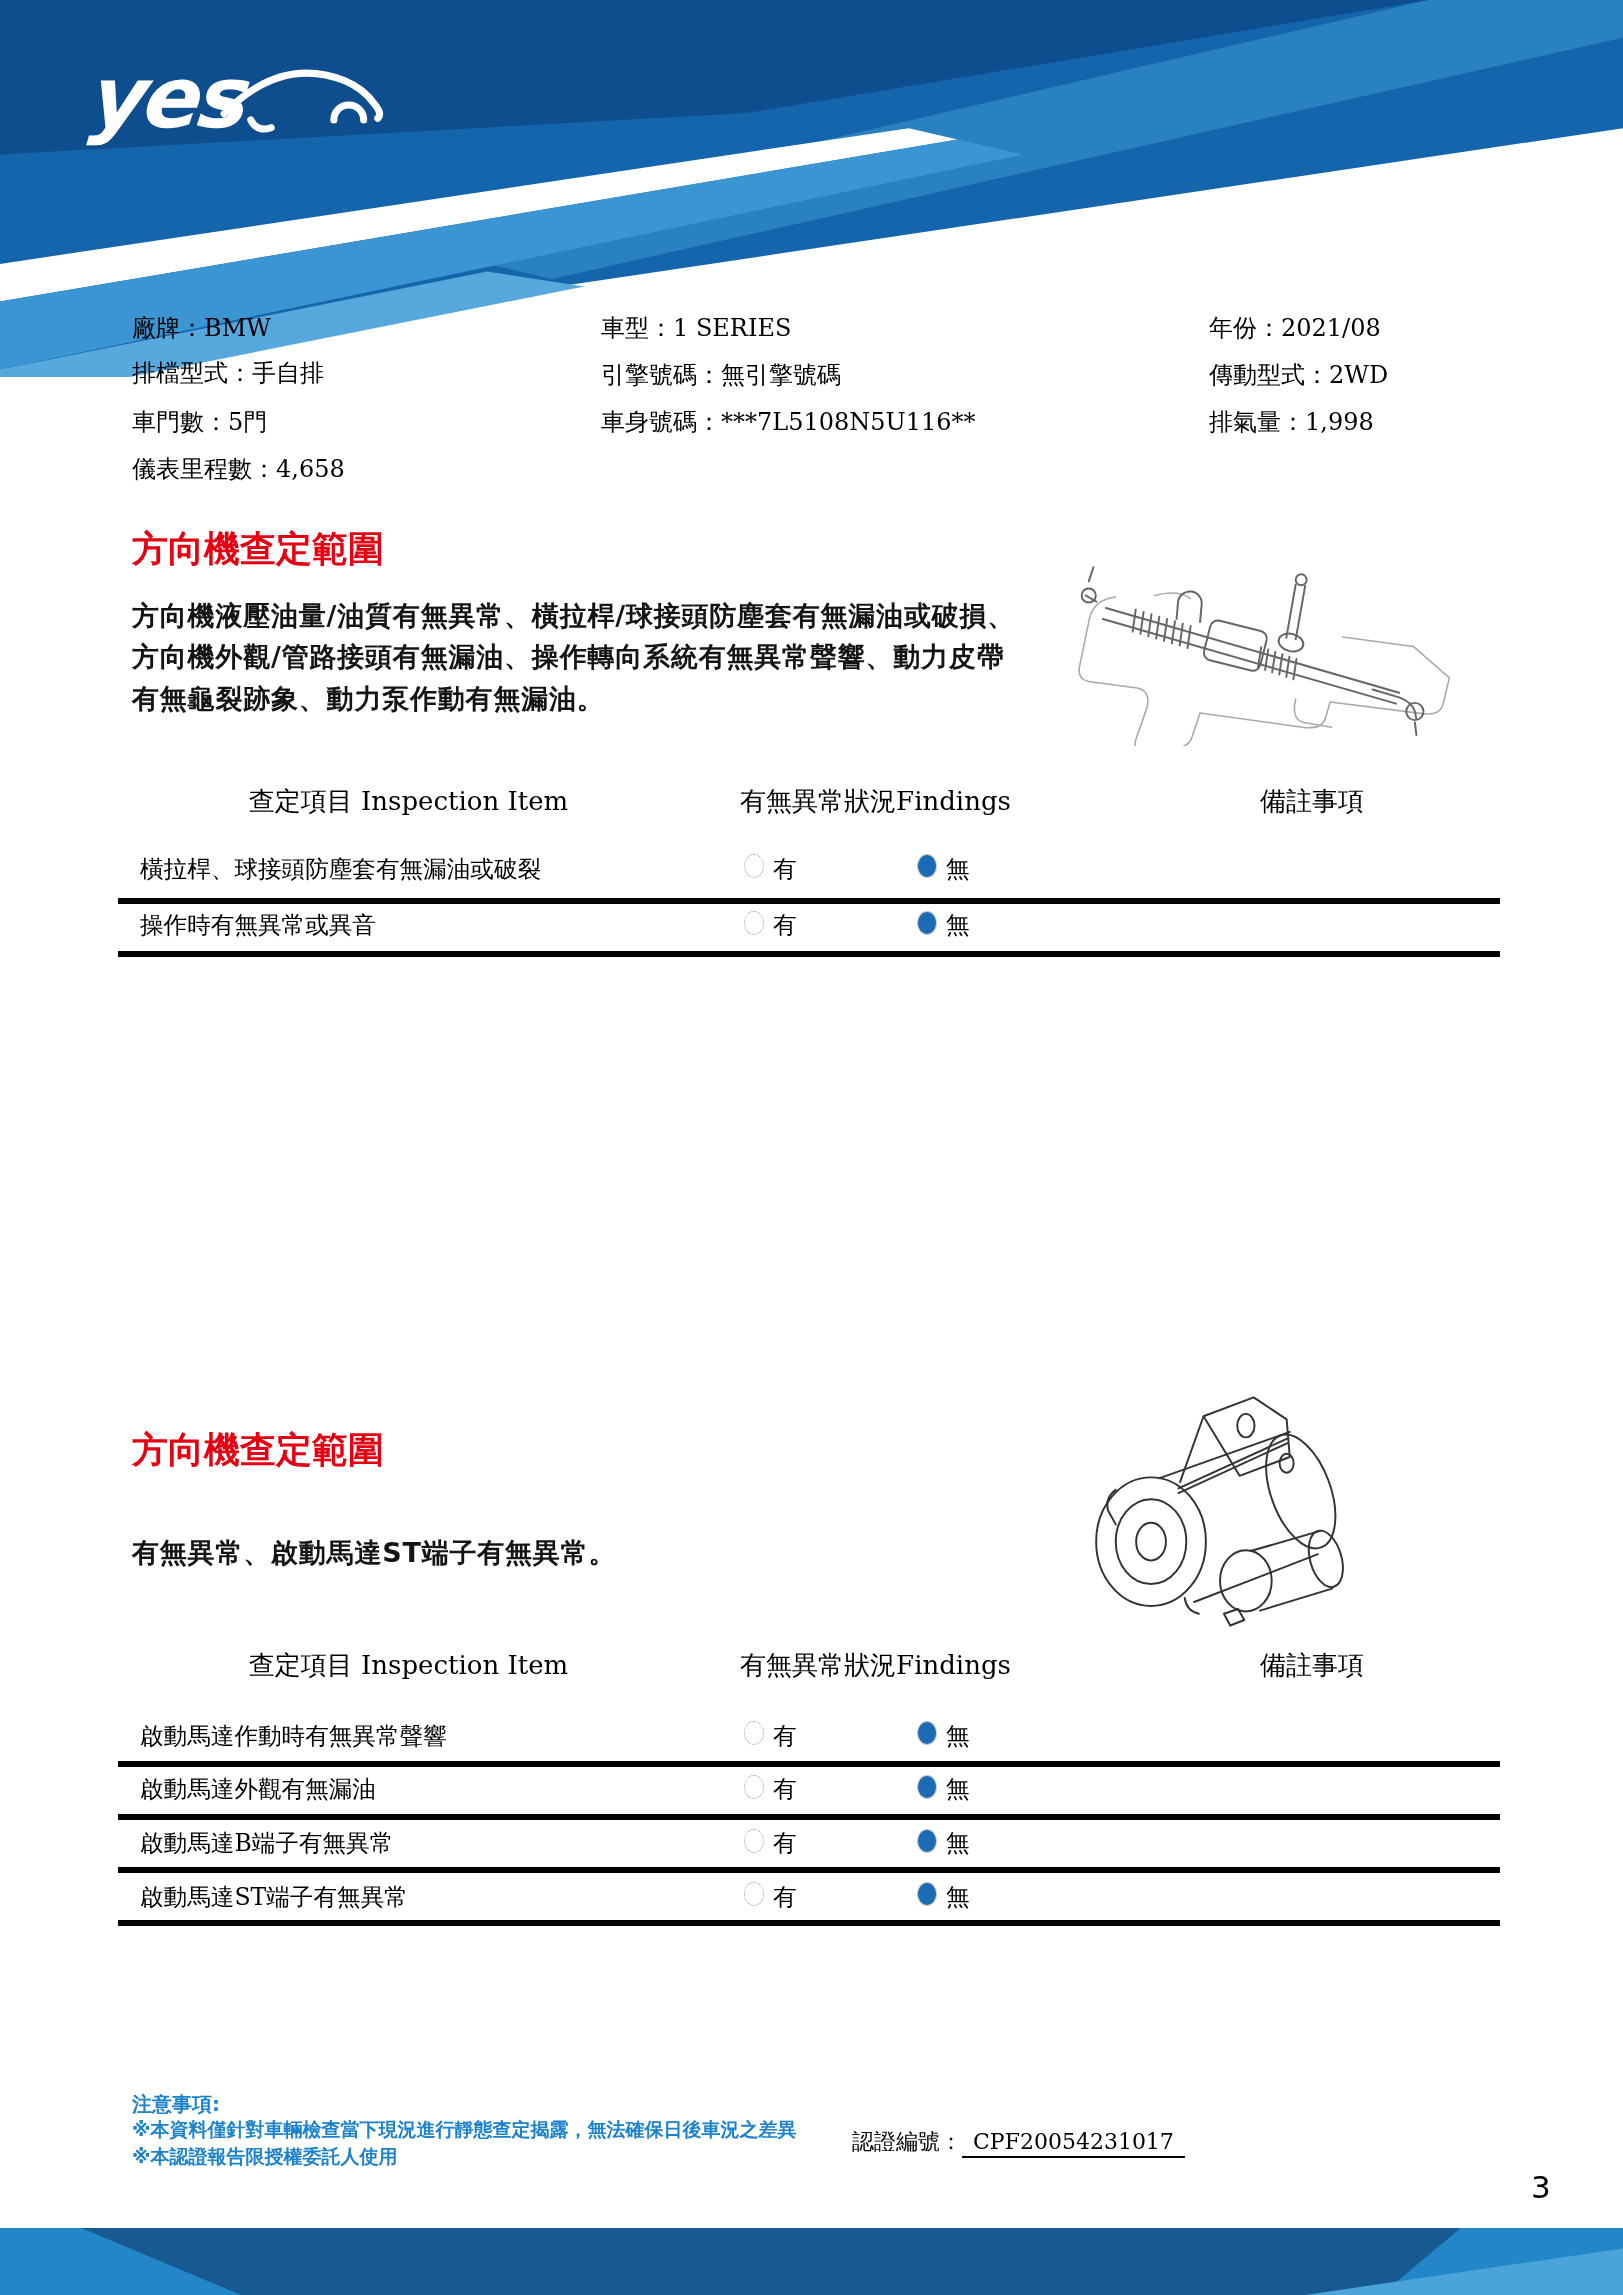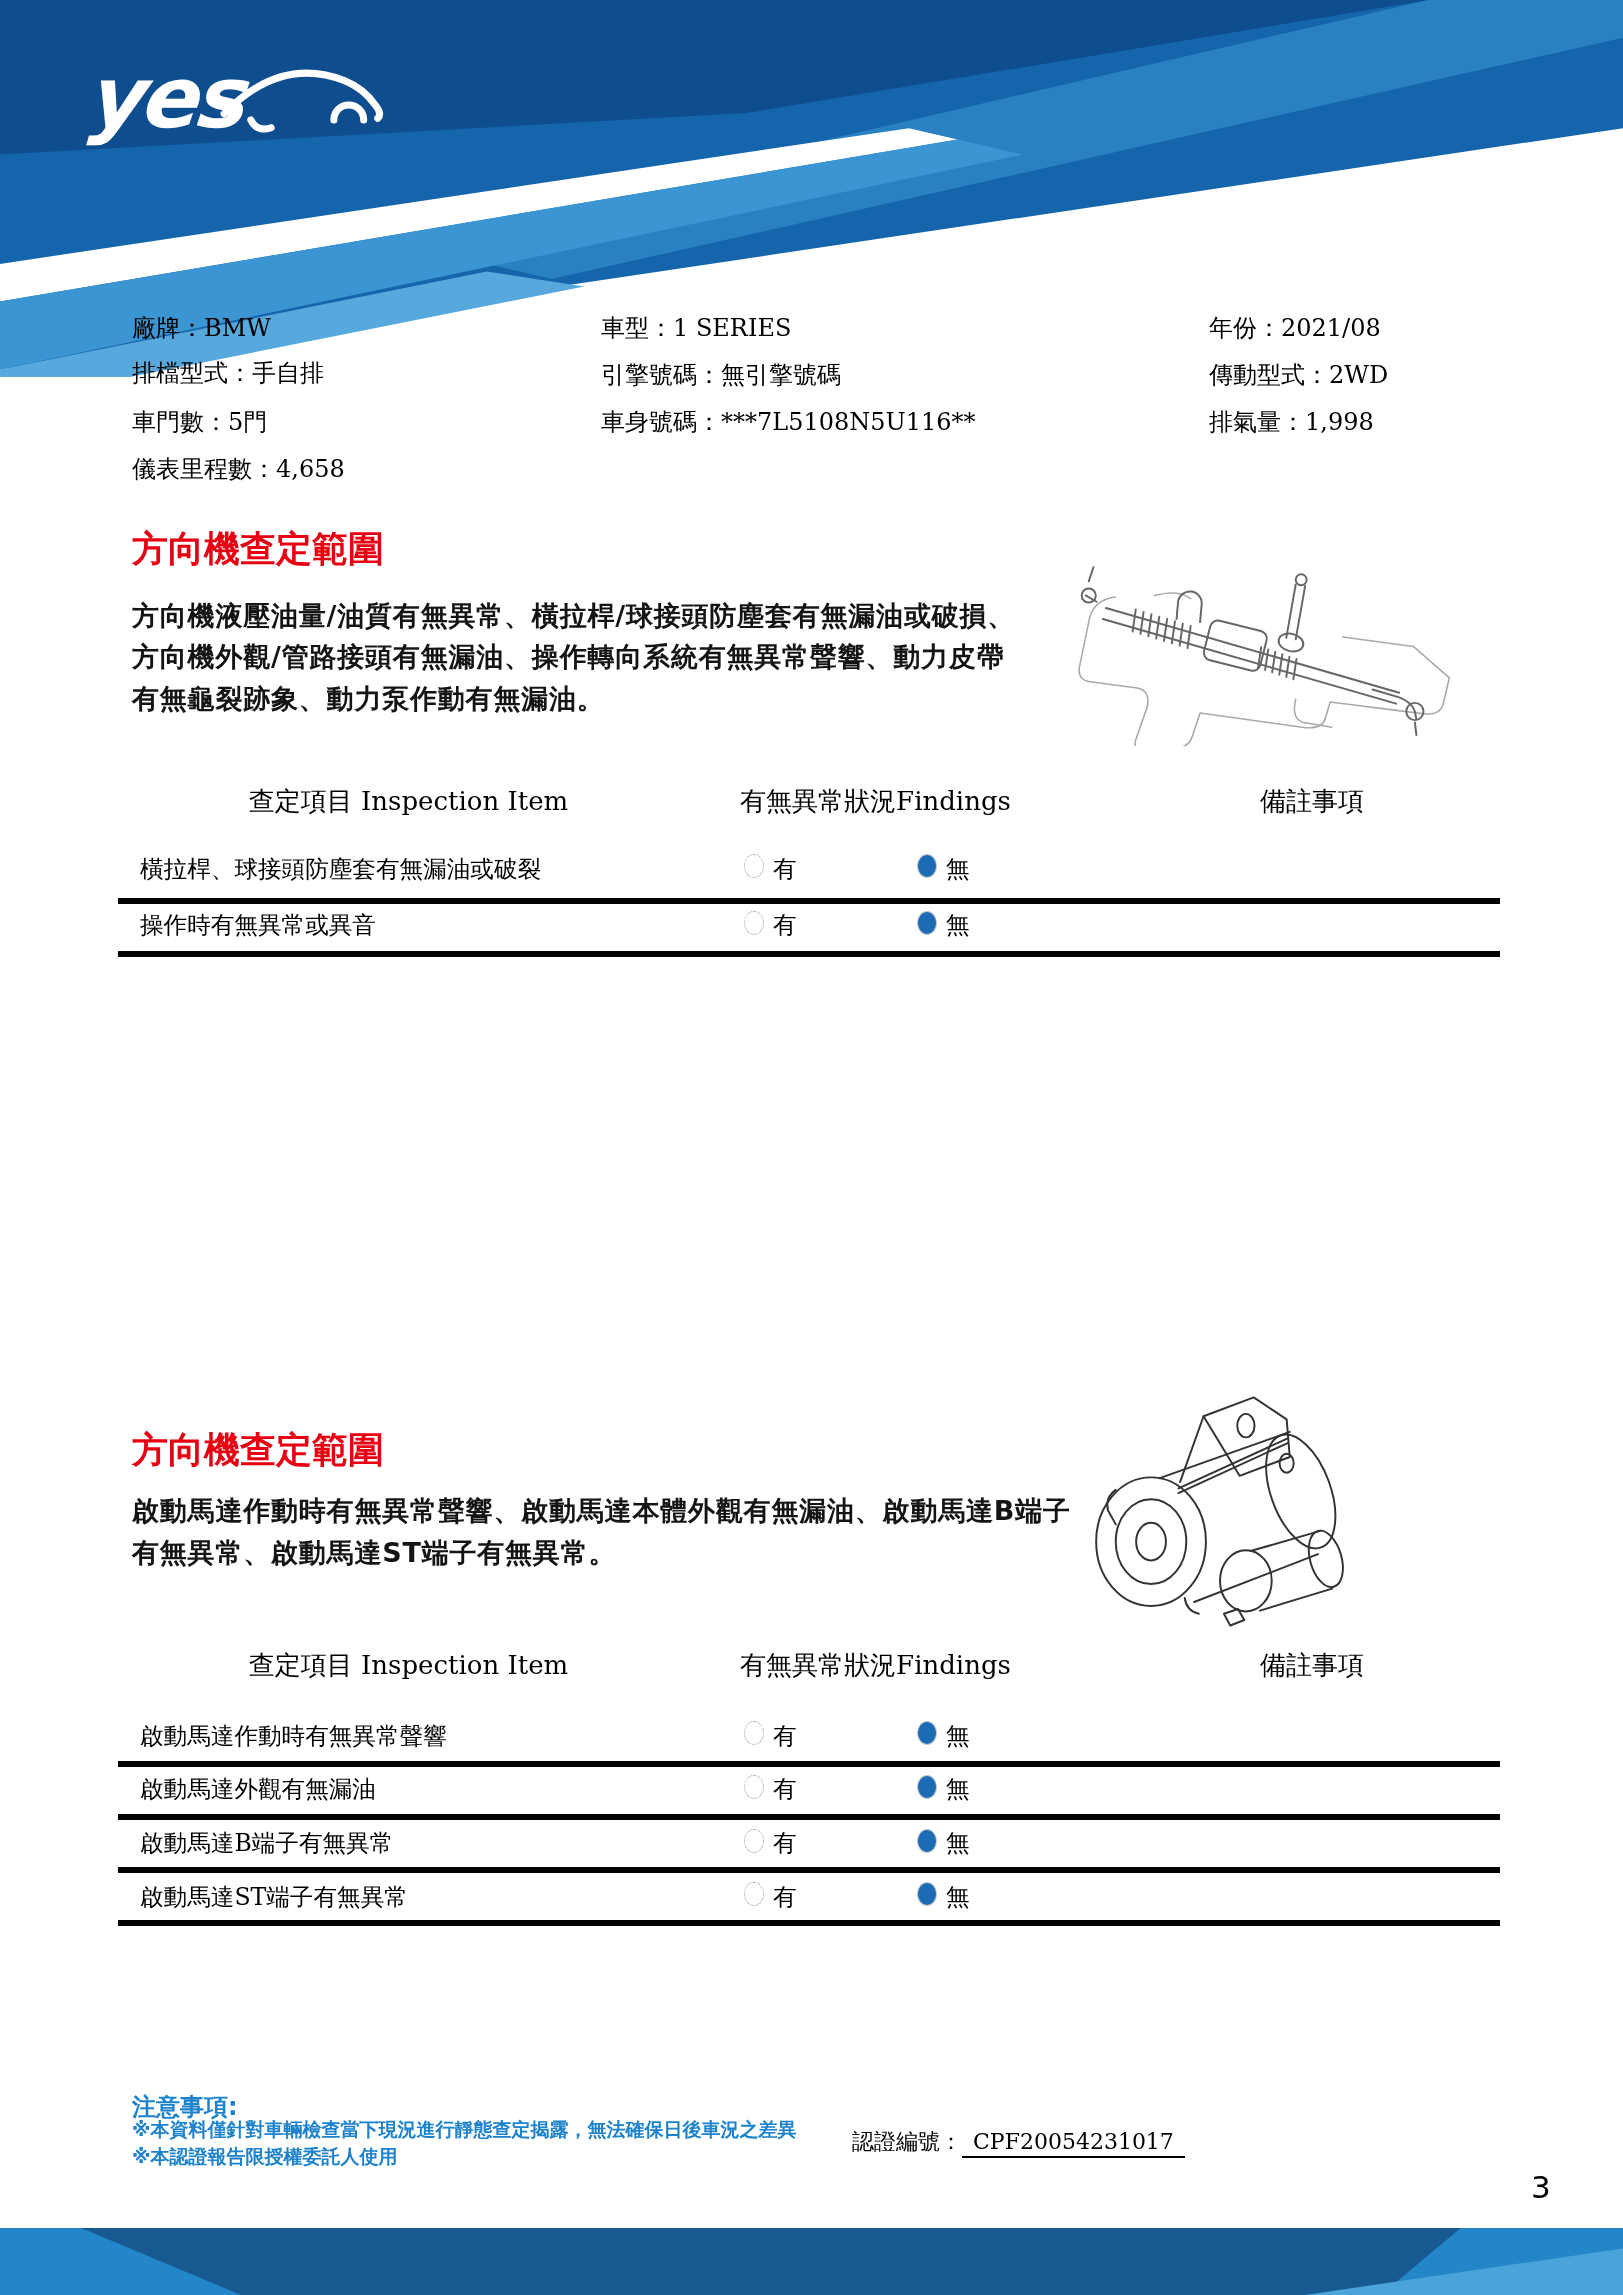--- a/index.html
+++ b/index.html
@@ -29,21 +29,21 @@
   .tbl-head{position:absolute;font-size:26px;font-weight:400;text-align:center;white-space:nowrap;}
   .tbl-item{position:absolute;left:140px;font-size:23.6px;white-space:nowrap;}
   .rule{position:absolute;left:118px;width:1382px;height:5.5px;background:#000;}
   .radio{position:absolute;width:20.4px;height:24px;border-radius:50%;border:1.6px dotted #9a9a9a;
          background:#fff;box-sizing:border-box;}
   .radio.sel{background:#1b6cb5;border:1.6px solid #c9c9c9;}
   .radio-lbl{position:absolute;font-size:23.6px;white-space:nowrap;}
   .illus{position:absolute;}
   
   .note-title{position:absolute;left:132px;font-family:"DejaVu Sans","Liberation Sans",sans-serif;
-        font-weight:700;font-size:24px;color:#1d82cc;white-space:nowrap;}
+        font-weight:700;font-size:20px;color:#1d82cc;white-space:nowrap;}
   .note-line{position:absolute;left:132px;font-family:"DejaVu Sans","Liberation Sans",sans-serif;
         font-weight:700;font-size:19px;color:#1d82cc;white-space:nowrap;}
   .certno{position:absolute;left:852px;top:2127px;font-size:22px;white-space:nowrap;}
   .certno .num{border-bottom:2.4px solid #000;padding:0 11px 1.6px 11px;}
   .pagenum{position:absolute;left:1531px;top:2169px;font-size:31px;font-family:"DejaVu Sans","Liberation Sans",sans-serif;}
   .bottombar{position:absolute;left:0;top:2228px;width:1623px;height:68px;background:#2386c8;overflow:hidden;}
   .bottombar .ply{position:absolute;inset:0;}
   .bb-dark{background:#175a91;clip-path:polygon(5% 0,90% 0,85% 100%,15% 100%);}
   .bb-lite{background:#4aa3d9;clip-path:polygon(100% 30%,100% 100%,80% 100%);}
 </style>
@@ -126,21 +126,20 @@
 
   <div class="tbl-item" style="top:909px;">操作時有無異常或異音</div>
   <span class="radio" style="left:744px;top:911px;"></span>
   <span class="radio-lbl" style="left:773px;top:909px;">有</span>
   <span class="radio sel" style="left:917px;top:911px;"></span>
   <span class="radio-lbl" style="left:946px;top:909px;">無</span>
   <span class="tbl-item" style="left:1225px;top:909px;"></span>
   <div class="rule" style="top:951px;"></div>
 
   <div class="sec-title" style="top:1432px;">方向機查定範圍</div>
-  <div class="sec-desc" style="top:1497px;">啟動馬達作動時有無異常聲響、啟動馬達本體外觀有無漏油、啟動馬達B端子</div>
   <div class="sec-desc" style="top:1539px;">有無異常、啟動馬達ST端子有無異常。</div>
 
   <svg class="illus" style="left:1084px;top:1388px;" width="283" height="243" viewBox="0 0 360 310">
     <g fill="none" stroke="#333" stroke-width="2.5" stroke-linecap="round" stroke-linejoin="round">
       <ellipse cx="85" cy="196" rx="70" ry="82"></ellipse>
       <ellipse cx="85" cy="196" rx="45" ry="54"></ellipse>
       <ellipse cx="85" cy="196" rx="19" ry="24"></ellipse>
       <line x1="96" y1="115" x2="262" y2="56"></line>
       <line x1="140" y1="273" x2="298" y2="212"></line>
       <ellipse cx="276" cy="132" rx="38" ry="76" transform="rotate(-20 276 132)"></ellipse>

